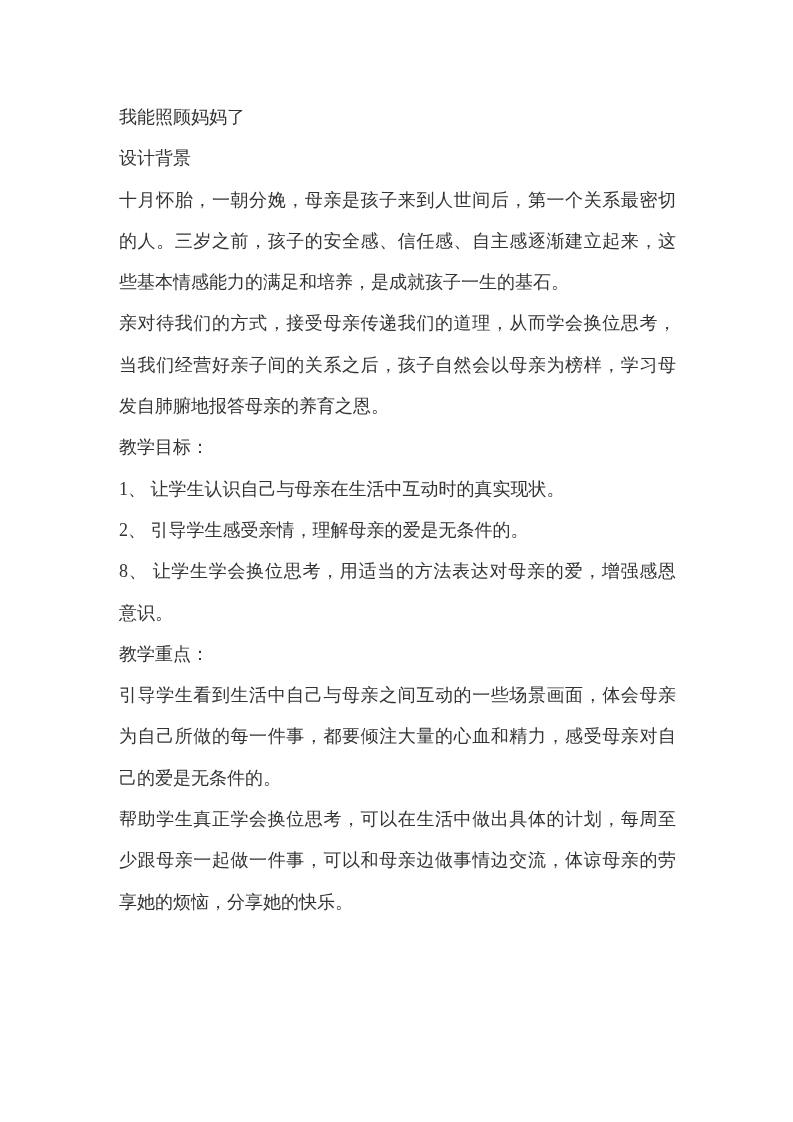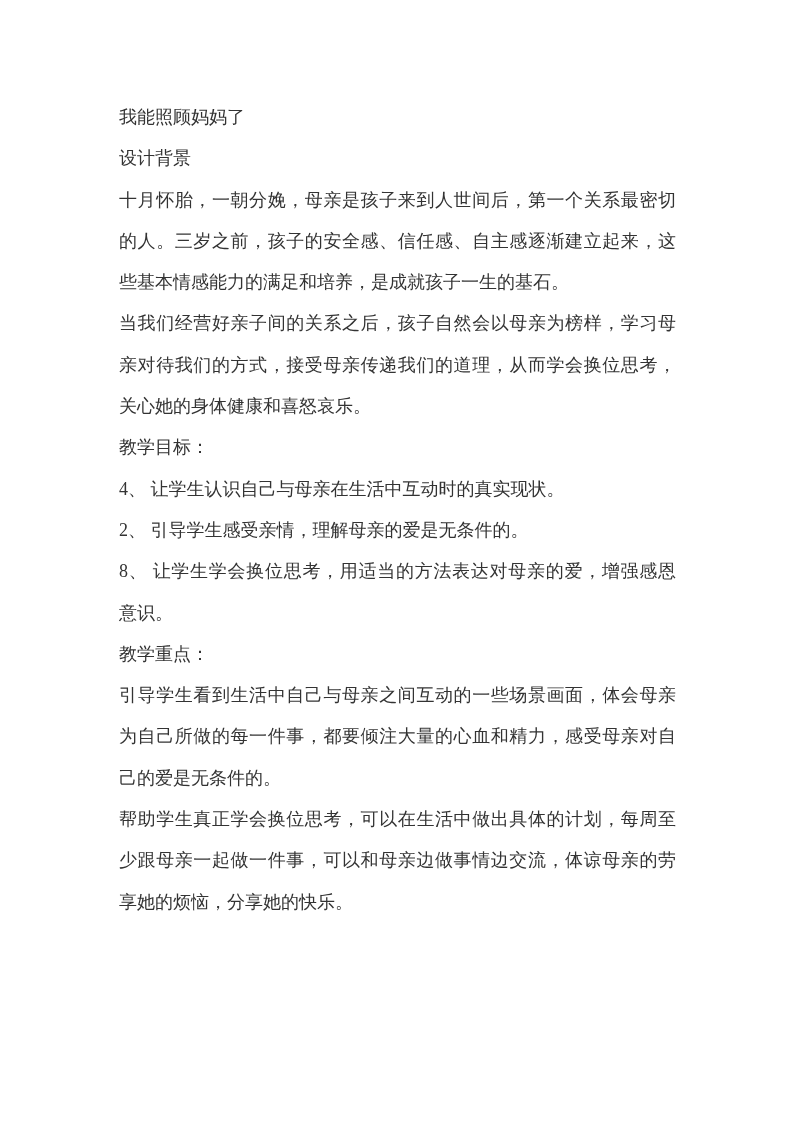--- a/index.html
+++ b/index.html
@@ -41,25 +41,25 @@
 </head>
 <body>
 
 <div class="page">
   <div class="content" style="color: rgb(51, 51, 51);">
       <div class="line">我能照顾妈妈了</div>
       <div class="line">设计背景</div>
       <div class="line just">十月怀胎，一朝分娩，母亲是孩子来到人世间后，第一个关系最密切</div>
       <div class="line just">的人。三岁之前，孩子的安全感、信任感、自主感逐渐建立起来，这</div>
       <div class="line">些基本情感能力的满足和培养，是成就孩子一生的基石。</div>
+      <div class="line just">亲对待我们的方式，接受母亲传递我们的道理，从而学会换位思考，</div>
       <div class="line just">当我们经营好亲子间的关系之后，孩子自然会以母亲为榜样，学习母</div>
-      <div class="line just">亲对待我们的方式，接受母亲传递我们的道理，从而学会换位思考，</div>
-      <div class="line">关心她的身体健康和喜怒哀乐。</div>
+      <div class="line">发自肺腑地报答母亲的养育之恩。</div>
       <div class="line">教学目标：</div>
-      <div class="line">4、 让学生认识自己与母亲在生活中互动时的真实现状。</div>
+      <div class="line">1、 让学生认识自己与母亲在生活中互动时的真实现状。</div>
       <div class="line">2、 引导学生感受亲情，理解母亲的爱是无条件的。</div>
       <div class="line just">8、 让学生学会换位思考，用适当的方法表达对母亲的爱，增强感恩</div>
       <div class="line">意识。</div>
       <div class="line">教学重点：</div>
       <div class="line just">引导学生看到生活中自己与母亲之间互动的一些场景画面，体会母亲</div>
       <div class="line just">为自己所做的每一件事，都要倾注大量的心血和精力，感受母亲对自</div>
       <div class="line">己的爱是无条件的。</div>
       <div class="line just">帮助学生真正学会换位思考，可以在生活中做出具体的计划，每周至</div>
       <div class="line just">少跟母亲一起做一件事，可以和母亲边做事情边交流，体谅母亲的劳</div>
       <div class="line">享她的烦恼，分享她的快乐。</div>

